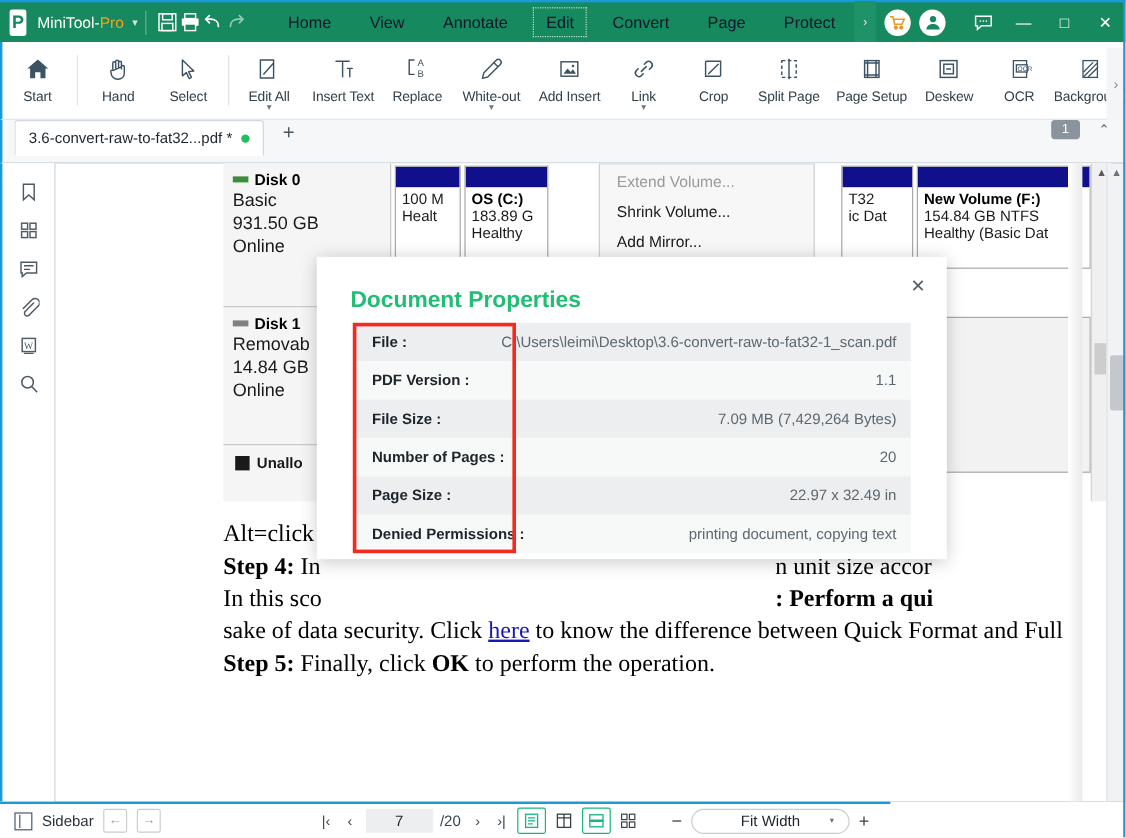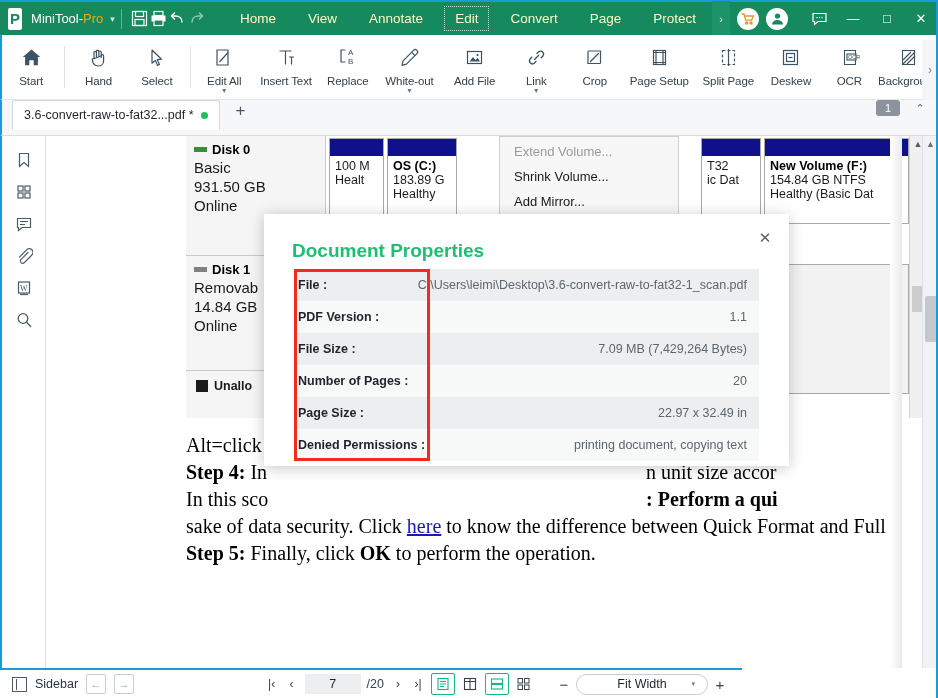--- a/index.html
+++ b/index.html
@@ -34,21 +34,21 @@
   }
   .tb-sep { width: 1px; height: 20px; background: #5fb292; margin: 0 8px 0 6px; }
   .tb-icon {
     width: 30px; height: 30px; display: flex; align-items: center; justify-content: center;
     color: #ffffff;
   }
   .tb-icon.dim { opacity: .55; }
   .menu-tabs { display: flex; align-items: center; margin-left: 18px; height: 35px; }
   .menu-tab {
     padding: 0 16px; height: 35px; line-height: 35px;
-    font-size: 13.5px; color: #fef9c3; white-space: nowrap;
+    font-size: 13.5px; color: #0f172a; white-space: nowrap;
   }
   .menu-tab.active { outline: 1px dotted #bfe3d2; outline-offset: -6px; }
   .tb-right { margin-left: auto; display: flex; align-items: center; height: 35px; }
   .chev-more {
     width: 18px; height: 35px; display: flex; align-items: center; justify-content: center;
     color: #d5ece2; font-size: 11px; background: #1e9268;
   }
   .circ-btn {
     width: 22px; height: 22px; border-radius: 50%; background: #ffffff;
     display: flex; align-items: center; justify-content: center;
@@ -216,21 +216,21 @@
   }
   .proptable {
     position: absolute; top: 55px; left: 30px; width: 465px;
   }
   .prow {
     display: flex; align-items: center; height: 32px;
     font-size: 12.5px;
   }
   .prow.odd { background: #eceeef; }
   .prow.even { background: #f7f8f8; }
-  .pkey { width: 140px; padding-left: 4px; font-weight: bold; color: #1d242a; white-space: nowrap; }
+  .pkey { width: 140px; padding-left: 16px; font-weight: bold; color: #1d242a; white-space: nowrap; }
   .pval { flex: 1; text-align: right; padding-right: 12px; color: #5d676f; white-space: nowrap; }
   .redbox {
     position: absolute; top: 55px; left: 30px; width: 136px; height: 192px;
     border: 3px solid #f52a1e; pointer-events: none;
   }
 
   
   .statusbar {
     position: absolute; bottom: 0; left: 0; width: 742px; height: 30px;
     background: #ffffff; border-top: 2px solid #1a9ad6;
@@ -424,21 +424,21 @@
     </div>
 
     <div class="rb-item wide">
       <div class="rb-ico">
         <svg width="21" height="21" viewBox="0 0 21 21" fill="none" stroke="#3c5363" stroke-width="1.2">
           <rect x="3.5" y="4.5" width="14" height="12"></rect>
             <path d="M5.5 14.5l3.5-4.5 2.5 3 2-2.3 2.5 3.8z" fill="#3c5363" stroke="none"></path>
             <circle cx="13.5" cy="8" r="1.1" fill="#3c5363" stroke="none"></circle>
         </svg>
       </div>
-      <div class="rb-lbl">Add File</div>
+      <div class="rb-lbl">Add Insert</div>
     </div>
 
     <div class="rb-item">
       <div class="rb-ico">
         <svg width="21" height="21" viewBox="0 0 21 21" fill="none" stroke="#3c5363" stroke-width="1.3" stroke-linecap="round">
           <path d="M8.5 12.5l4-4"></path>
             <path d="M11 6.5l1.7-1.7a3 3 0 014.2 4.2L15.2 10.7"></path>
             <path d="M10 14.5l-1.7 1.7a3 3 0 01-4.2-4.2L5.8 10.3"></path>
         </svg>
       </div>
@@ -450,38 +450,38 @@
       <div class="rb-ico">
         <svg width="21" height="21" viewBox="0 0 21 21" fill="none" stroke="#3c5363" stroke-width="1.2" stroke-linecap="round">
           <path d="M4 4.5v12h12"></path>
             <path d="M4.5 4h12v12"></path>
             <path d="M6.5 14.5l8-8"></path>
         </svg>
       </div>
       <div class="rb-lbl">Crop</div>
     </div>
 
+    <div class="rb-item wide" style="width:70px;">
+      <div class="rb-ico">
+        <svg width="21" height="21" viewBox="0 0 21 21" fill="none" stroke="#3c5363" stroke-width="1.2" stroke-dasharray="3 2">
+          <rect x="4.5" y="3.5" width="12" height="14"></rect>
+            <path d="M10.5 2v17" stroke-dasharray="0"></path>
+        </svg>
+      </div>
+      <div class="rb-lbl">Split Page</div>
+    </div>
+
     <div class="rb-item wide" style="width:74px;">
       <div class="rb-ico">
         <svg width="21" height="21" viewBox="0 0 21 21" fill="none" stroke="#3c5363" stroke-width="1.2">
           <rect x="4.5" y="3.5" width="12" height="14"></rect>
             <path d="M4.5 5.5h12M4.5 15.5h12M7 3.5v14M14 3.5v14"></path>
         </svg>
       </div>
       <div class="rb-lbl">Page Setup</div>
-    </div>
-
-    <div class="rb-item wide" style="width:70px;">
-      <div class="rb-ico">
-        <svg width="21" height="21" viewBox="0 0 21 21" fill="none" stroke="#3c5363" stroke-width="1.2" stroke-dasharray="3 2">
-          <rect x="4.5" y="3.5" width="12" height="14"></rect>
-            <path d="M10.5 2v17" stroke-dasharray="0"></path>
-        </svg>
-      </div>
-      <div class="rb-lbl">Split Page</div>
     </div>
 
     <div class="rb-item">
       <div class="rb-ico">
         <svg width="21" height="21" viewBox="0 0 21 21" fill="none" stroke="#3c5363" stroke-width="1.2">
           <rect x="3.5" y="3.5" width="14" height="14"></rect>
             <rect x="6.5" y="6.5" width="8" height="8"></rect>
             <path d="M8.5 10.5h4"></path>
         </svg>
       </div>

